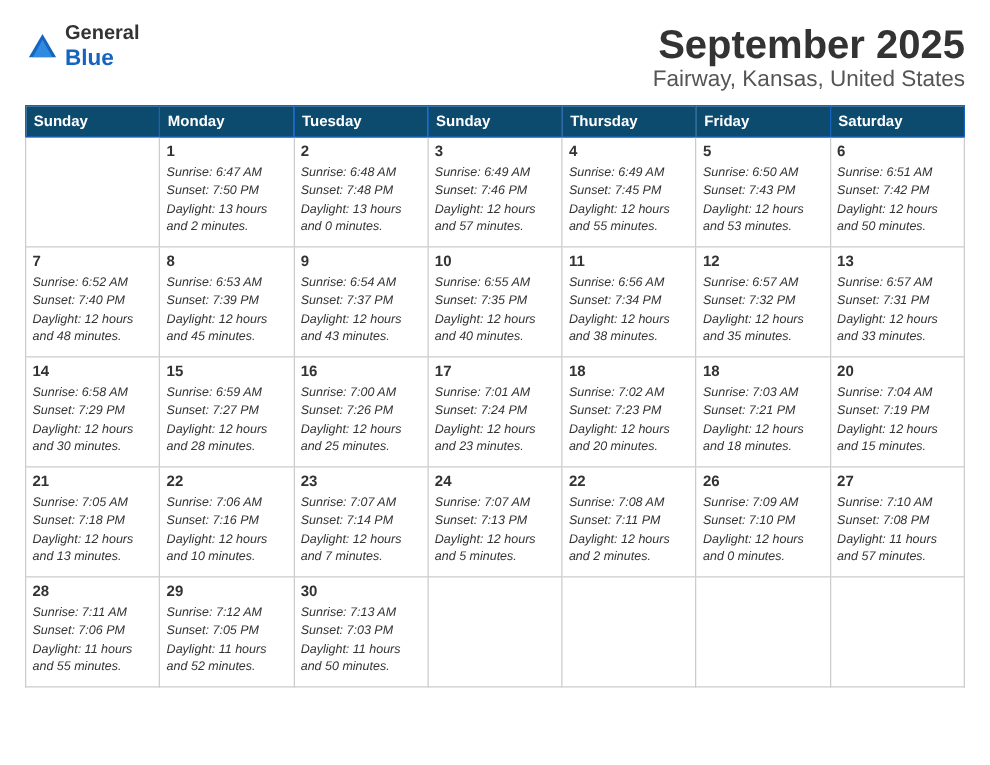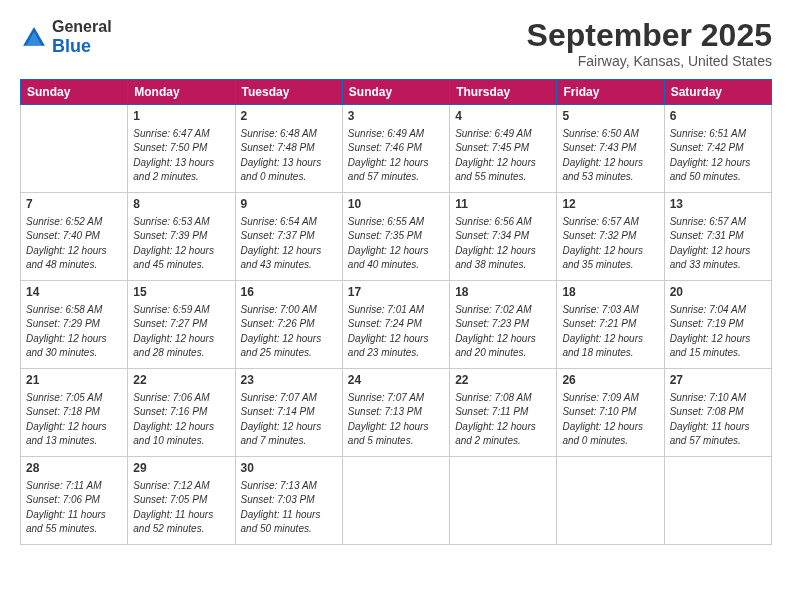--- a/index.html
+++ b/index.html
@@ -36,32 +36,32 @@
       text-align: right;
       margin-left: 16px;
     }
     .main-title {
       font-size: 32px;
       font-weight: bold;
       color: #333;
       line-height: 1.1;
     }
     .subtitle {
-      font-size: 14px;
+      font-size: 18px;
       color: #555;
     }
     .calendar {
       flex: 1;
       border: 1px solid #ccc;
       border-collapse: collapse;
       width: 100%;
       font-size: 10.5px;
     }
     .calendar th {
-      background-color: #be185d;
+      background-color: #0c4a6e;
       color: #fff;
       text-align: left;
       padding: 5px 6px;
       font-size: 12px;
       font-weight: bold;
       border: 1px solid #1565c0;
     }
     .calendar td {
       vertical-align: top;
       border: 1px solid #ccc;

